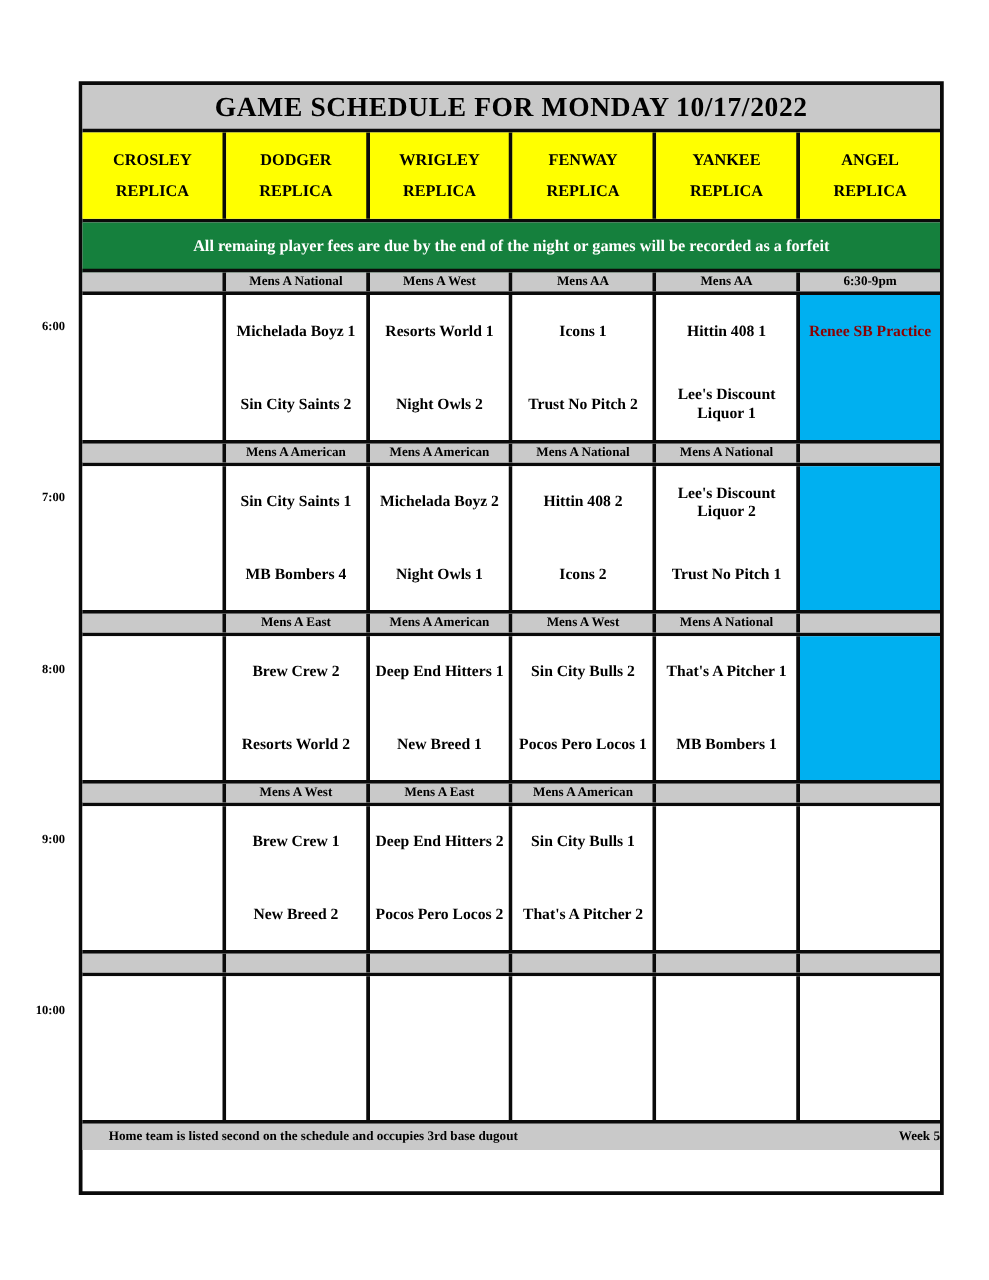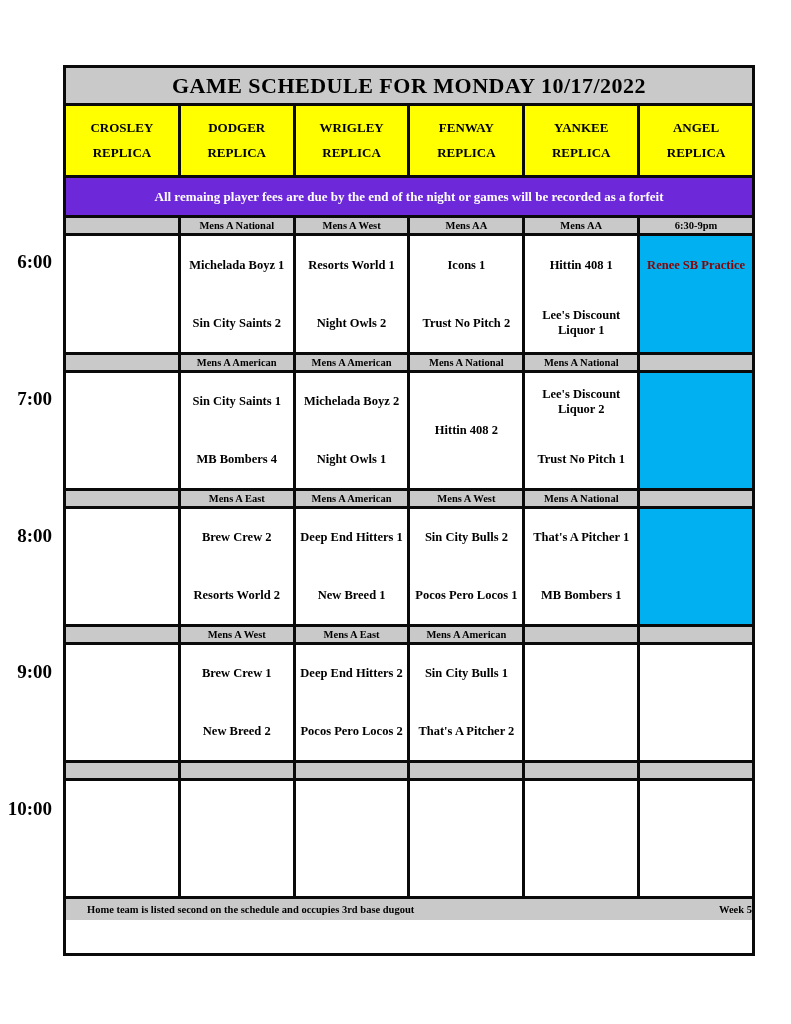--- a/index.html
+++ b/index.html
@@ -15,37 +15,37 @@
   .row{display:flex;box-sizing:border-box;border-bottom:3px solid #0a0a0a;}
   .row.last{border-bottom:none;}
   .c{flex:1 1 0;min-width:0;border-right:3px solid #0a0a0a;box-sizing:border-box;}
   .c:last-child{border-right:none;}
 
   .title-row{height:38px;background:#c9c9c9;align-items:center;justify-content:center;
     font-size:22px;letter-spacing:.5px;}
   .fields-row{height:72px;}
   .fields-row .c{background:#ffff00;display:flex;flex-direction:column;align-items:center;
     justify-content:space-evenly;font-size:13px;text-align:center;padding:6px 0;}
-  .notice-row{height:40px;background:#6d28d9;color:#ffffff;align-items:center;
+  .notice-row{height:40px;background:#15803d;color:#ffffff;align-items:center;
     justify-content:center;font-size:13px;text-align:center;}
   .hdr{height:18px;}
   .hdr .c{background:#c9c9c9;display:flex;align-items:center;justify-content:center;
     font-size:10.5px;}
   .game{height:118px;}
   .game.g1{height:119px;}
   .game .c{background:#ffffff;display:flex;flex-direction:column;}
   .team{flex:1 1 0;display:flex;align-items:center;justify-content:center;
     text-align:center;font-size:12.5px;line-height:1.2;padding:0 3px;}
   .c.practice{background:#00b0f0;}
   .c.practice .team{color:#8b0000;font-size:12.5px;}
   .footer-row{height:21px;background:#c9c9c9;align-items:center;
     justify-content:space-between;font-size:10.5px;}
   .footer-note{padding-left:21px;}
   .footer-week{}
-  .time{position:absolute;left:0;width:52px;text-align:right;font-size:19px;line-height:16px;}
+  .time{position:absolute;left:0;width:52px;text-align:right;font-size:10px;line-height:16px;}
 </style>
 </head>
 <body>
 
 <div class="sheet">
 
   <div class="time" style="top:254px">6:00</div>
   <div class="time" style="top:391px">7:00</div>
   <div class="time" style="top:528px">8:00</div>
   <div class="time" style="top:664px">9:00</div>
@@ -135,20 +135,21 @@
       <div class="c">
         <div class="team">Sin City Saints 1</div>
         <div class="team">MB Bombers 4</div>
       </div>
       <div class="c">
         <div class="team">Michelada Boyz 2</div>
         <div class="team">Night Owls 1</div>
       </div>
       <div class="c">
         <div class="team">Hittin 408 2</div>
+        <div class="team">Icons 2</div>
       </div>
       <div class="c">
         <div class="team">Lee's Discount Liquor 2</div>
         <div class="team">Trust No Pitch 1</div>
       </div>
       <div class="c practice">
         <div class="team"></div>
         <div class="team"></div>
       </div>
     </div>

